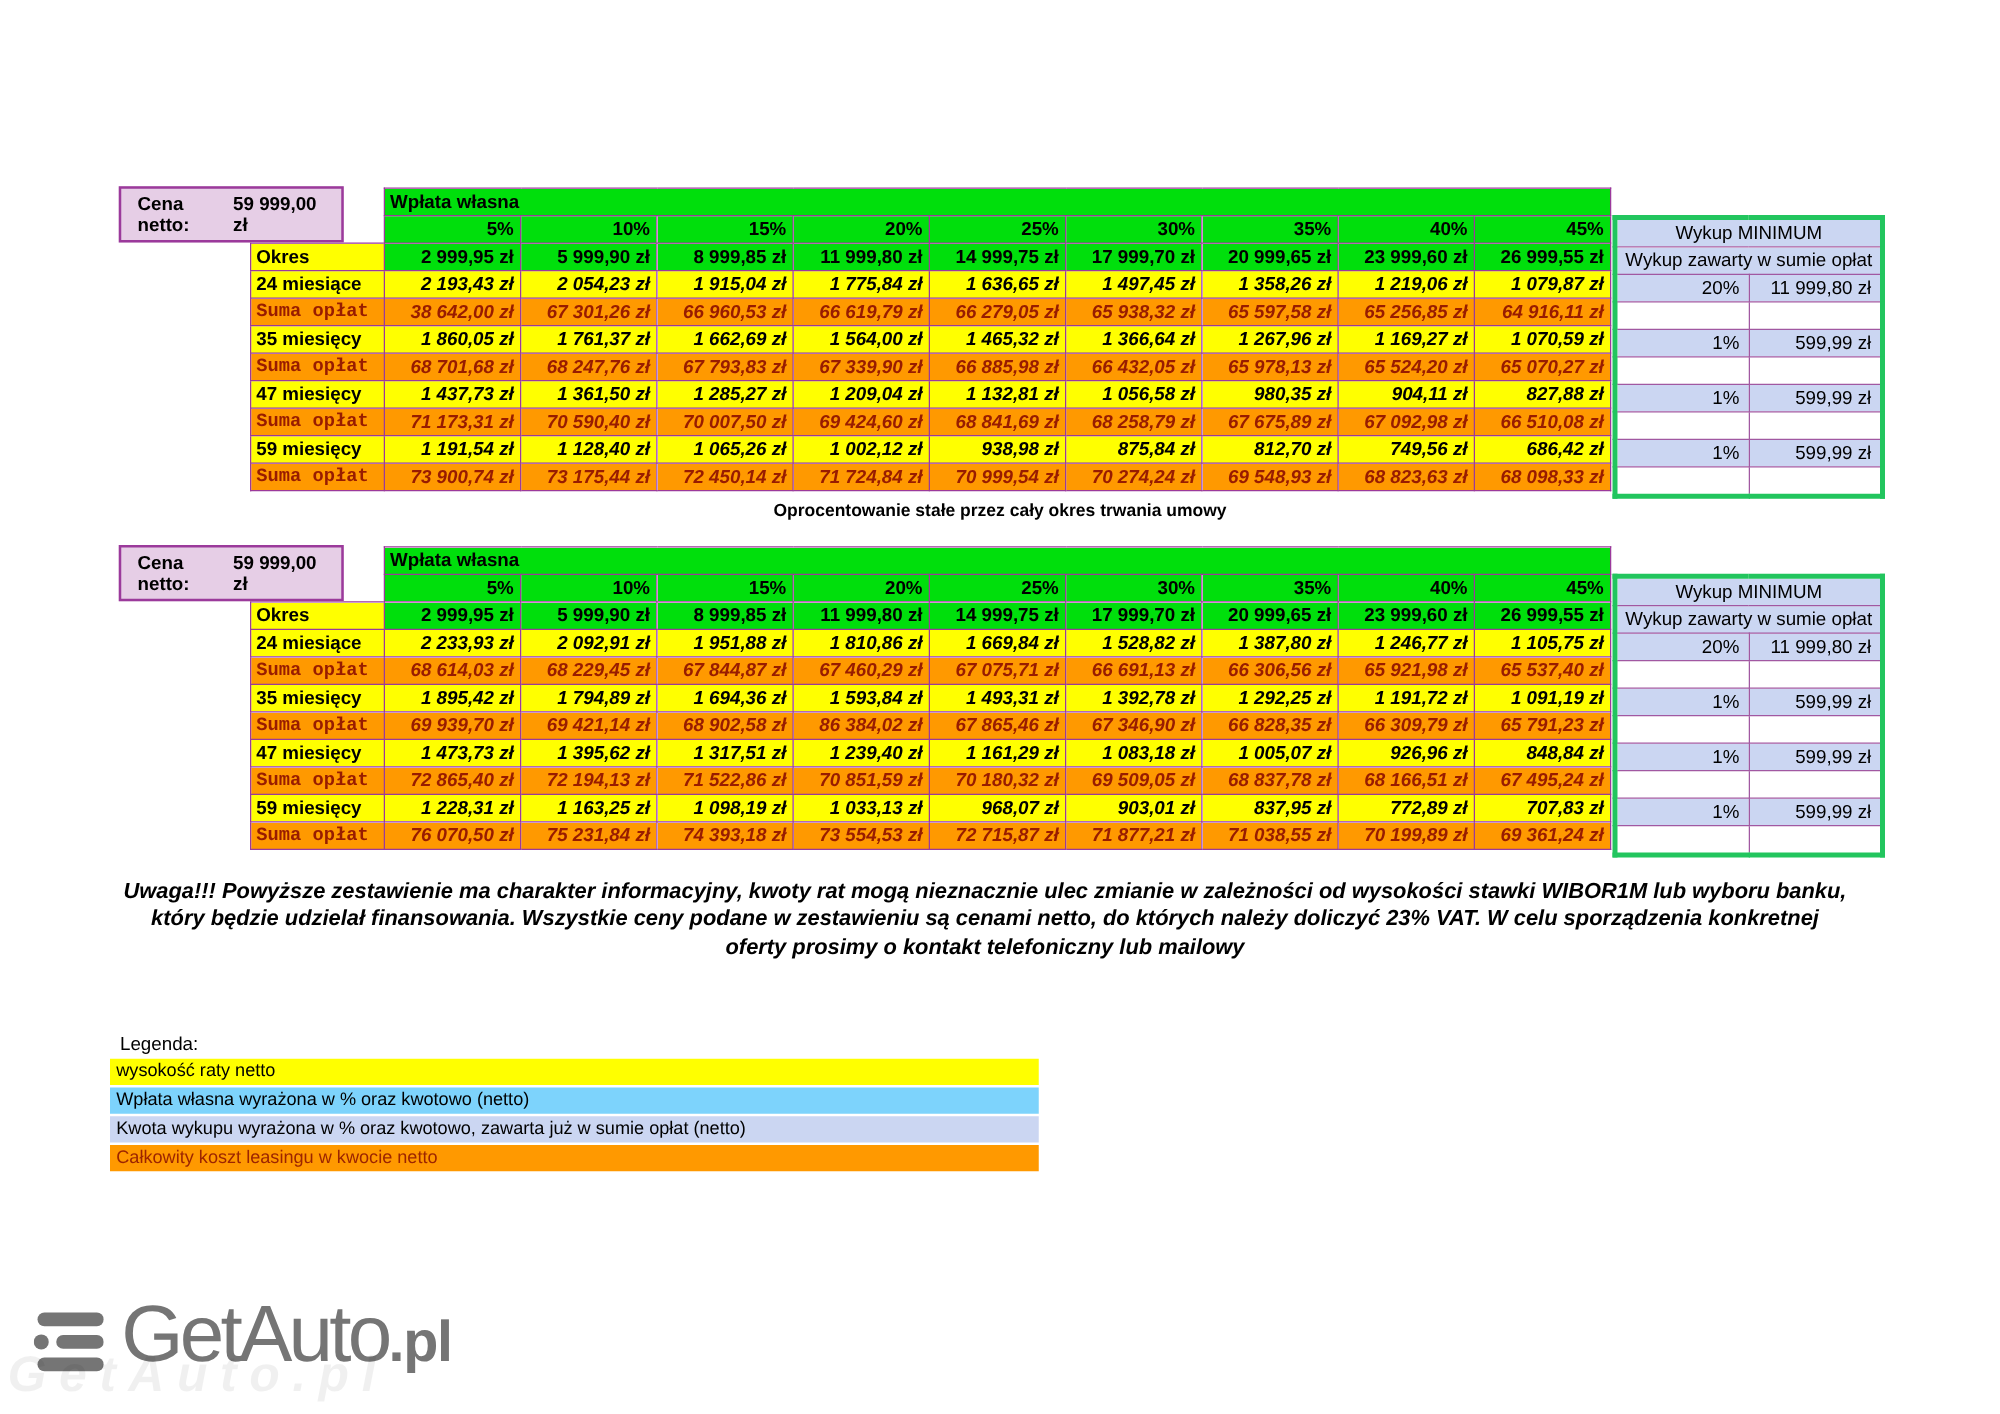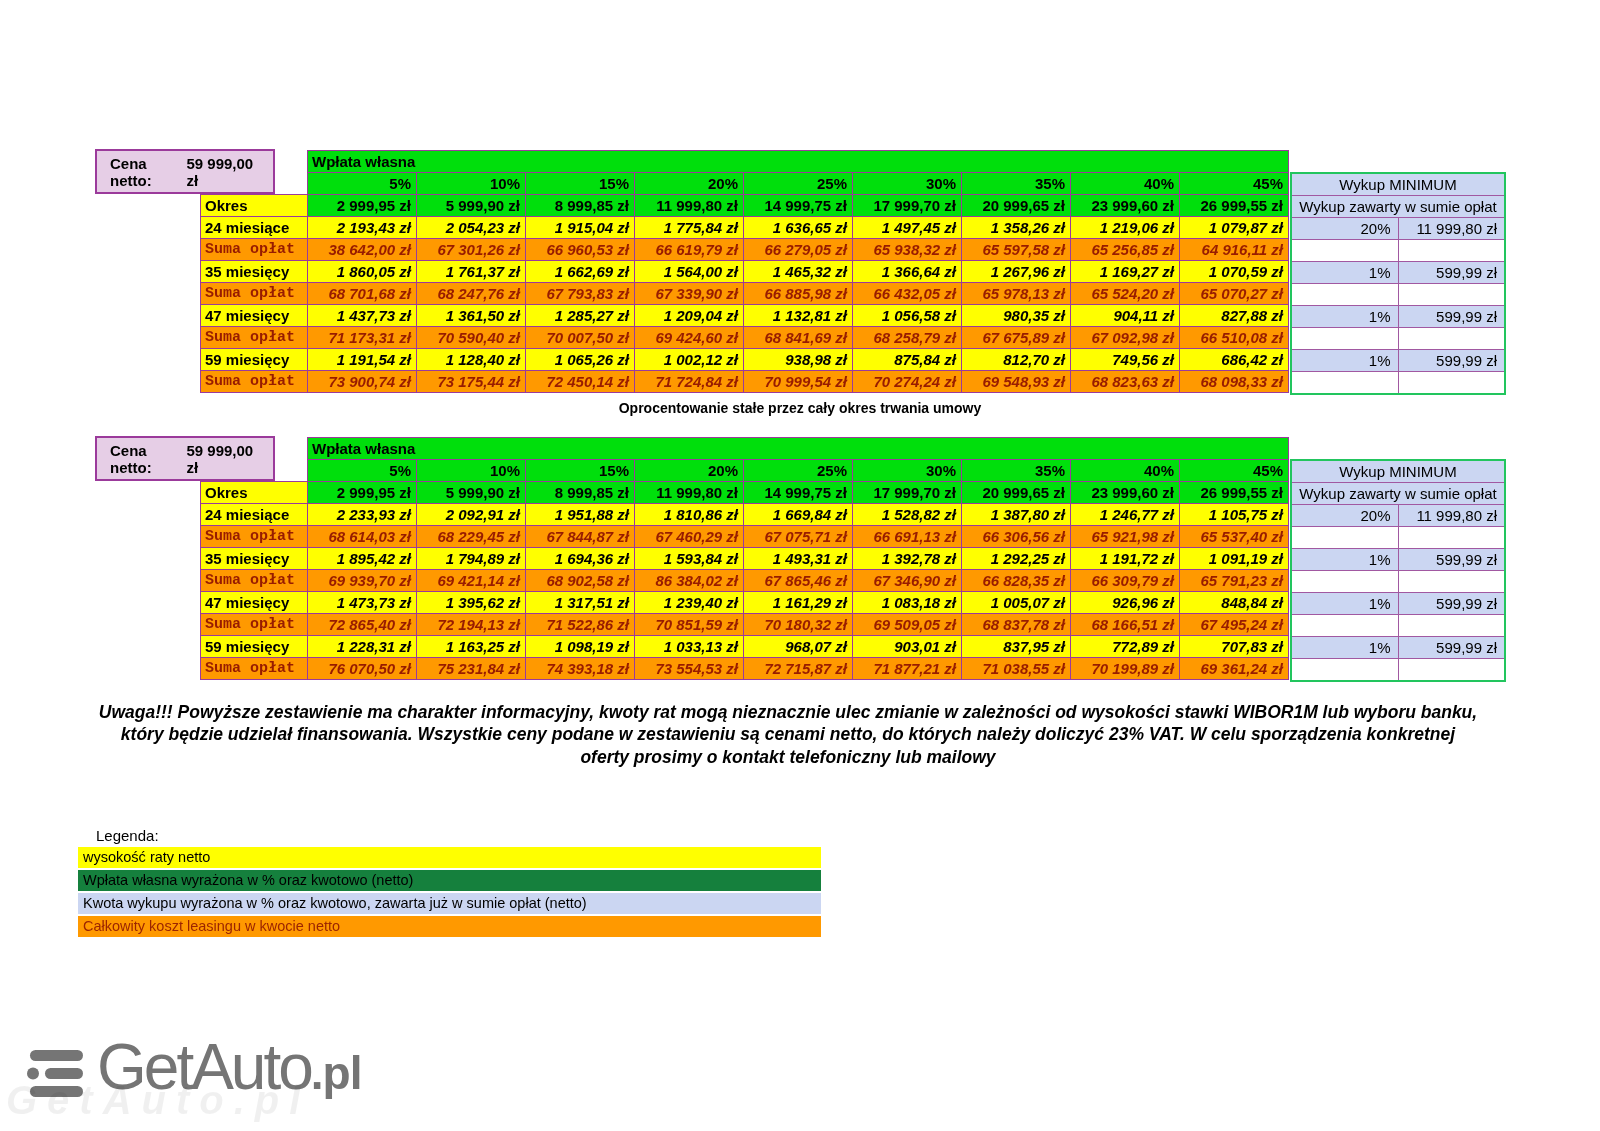--- a/index.html
+++ b/index.html
@@ -19,21 +19,21 @@
   table.fin td.g{background:#00df0c;}
   table.fin td.ghdr{text-align:left;font-weight:bold;}
   table.fin td.pct{text-align:right;font-weight:bold;}
   table.fin td.gval{text-align:right;font-weight:bold;}
   table.fin td.lbl{background:#ffff00;font-weight:bold;}
   table.fin td.lbls{background:#ff9900;font-weight:bold;color:#981c00;font-family:Liberation Mono, monospace;}
   table.fin td.rata{background:#ffff00;text-align:right;font-weight:bold;font-style:italic;}
   table.fin td.suma{background:#ff9900;text-align:right;font-weight:bold;font-style:italic;color:#981c00;}
 
   
-  table.wy{border-collapse:collapse;table-layout:fixed;position:absolute;width:214px;border:2px solid #22c55e;}
+  table.wy{border-collapse:collapse;table-layout:fixed;position:absolute;width:214px;border:4px solid #22c55e;}
   table.wy td{
     height:21px;line-height:21px;font-size:15px;padding:0 7px 0 4px;
     border:1px solid #a158a1;background:#cbd6f2;overflow:hidden;white-space:nowrap;
   }
   table.wy td.wt{text-align:center;padding:0 2px;}
   table.wy td.wv{text-align:right;}
   table.wy td.ww{background:#ffffff;}
 
   
   .pink-box{
@@ -50,21 +50,21 @@
   }
 
   
   .disclaimer{
     position:absolute;left:97px;top:701px;width:1382px;
     font-size:17.5px;font-weight:bold;font-style:italic;line-height:1.28;text-align:center;
   }
 
   
   .legend-title{position:absolute;left:96px;top:827px;font-size:15px;}
-  .legend-items{position:absolute;left:78px;top:847px;width:743px;}
+  .legend-items{position:absolute;left:88px;top:847px;width:743px;}
   .lbar{
     width:743px;height:21px;line-height:21px;margin-bottom:2px;
     font-size:14.5px;padding-left:5px;box-sizing:border-box;overflow:hidden;white-space:nowrap;
   }
 
   
   .logo{position:absolute;left:27px;top:1030px;display:flex;align-items:center;}
   .logo-icon{width:56px;height:52px;margin-top:16px;margin-right:14px;}
   .logo-text{color:#757575;letter-spacing:-3px;white-space:nowrap;}
   .logo-main{font-size:64px;font-weight:normal;text-align:center;}
@@ -459,21 +459,21 @@
         <td class="ww"></td>
       </tr>
     </tbody>
   </table>
 
 <div class="disclaimer">Uwaga!!! Powyższe zestawienie ma charakter informacyjny, kwoty rat mogą nieznacznie ulec zmianie w zależności od wysokości stawki WIBOR1M lub wyboru banku, który będzie udzielał finansowania. Wszystkie ceny podane w zestawieniu są cenami netto, do których należy doliczyć 23% VAT. W celu sporządzenia konkretnej oferty prosimy o kontakt telefoniczny lub mailowy</div>
 
 <div class="legend-title">Legenda:</div>
 <div class="legend-items">
     <div class="lbar" style="background: rgb(255, 255, 0); color: rgb(0, 0, 0);">wysokość raty netto</div>
-    <div class="lbar" style="background: #15803d; color: rgb(0, 0, 0);">Wpłata własna wyrażona w % oraz kwotowo (netto)</div>
+    <div class="lbar" style="background: #7dd3fc; color: rgb(0, 0, 0);">Wpłata własna wyrażona w % oraz kwotowo (netto)</div>
     <div class="lbar" style="background: rgb(203, 214, 242); color: rgb(0, 0, 0);">Kwota wykupu wyrażona w % oraz kwotowo, zawarta już w sumie opłat (netto)</div>
     <div class="lbar" style="background: rgb(255, 153, 0); color: rgb(156, 37, 0);">Całkowity koszt leasingu w kwocie netto</div>
   </div>
 
 <div class="logo">
   <svg class="logo-icon" viewBox="0 0 56 52">
     <rect x="3" y="1" width="53" height="11" rx="5.5" fill="#757575"></rect>
     <circle cx="6" cy="24.5" r="6" fill="#757575"></circle>
     <rect x="18" y="19" width="38" height="11" rx="5.5" fill="#757575"></rect>
     <rect x="3" y="37" width="53" height="11" rx="5.5" fill="#757575"></rect>

